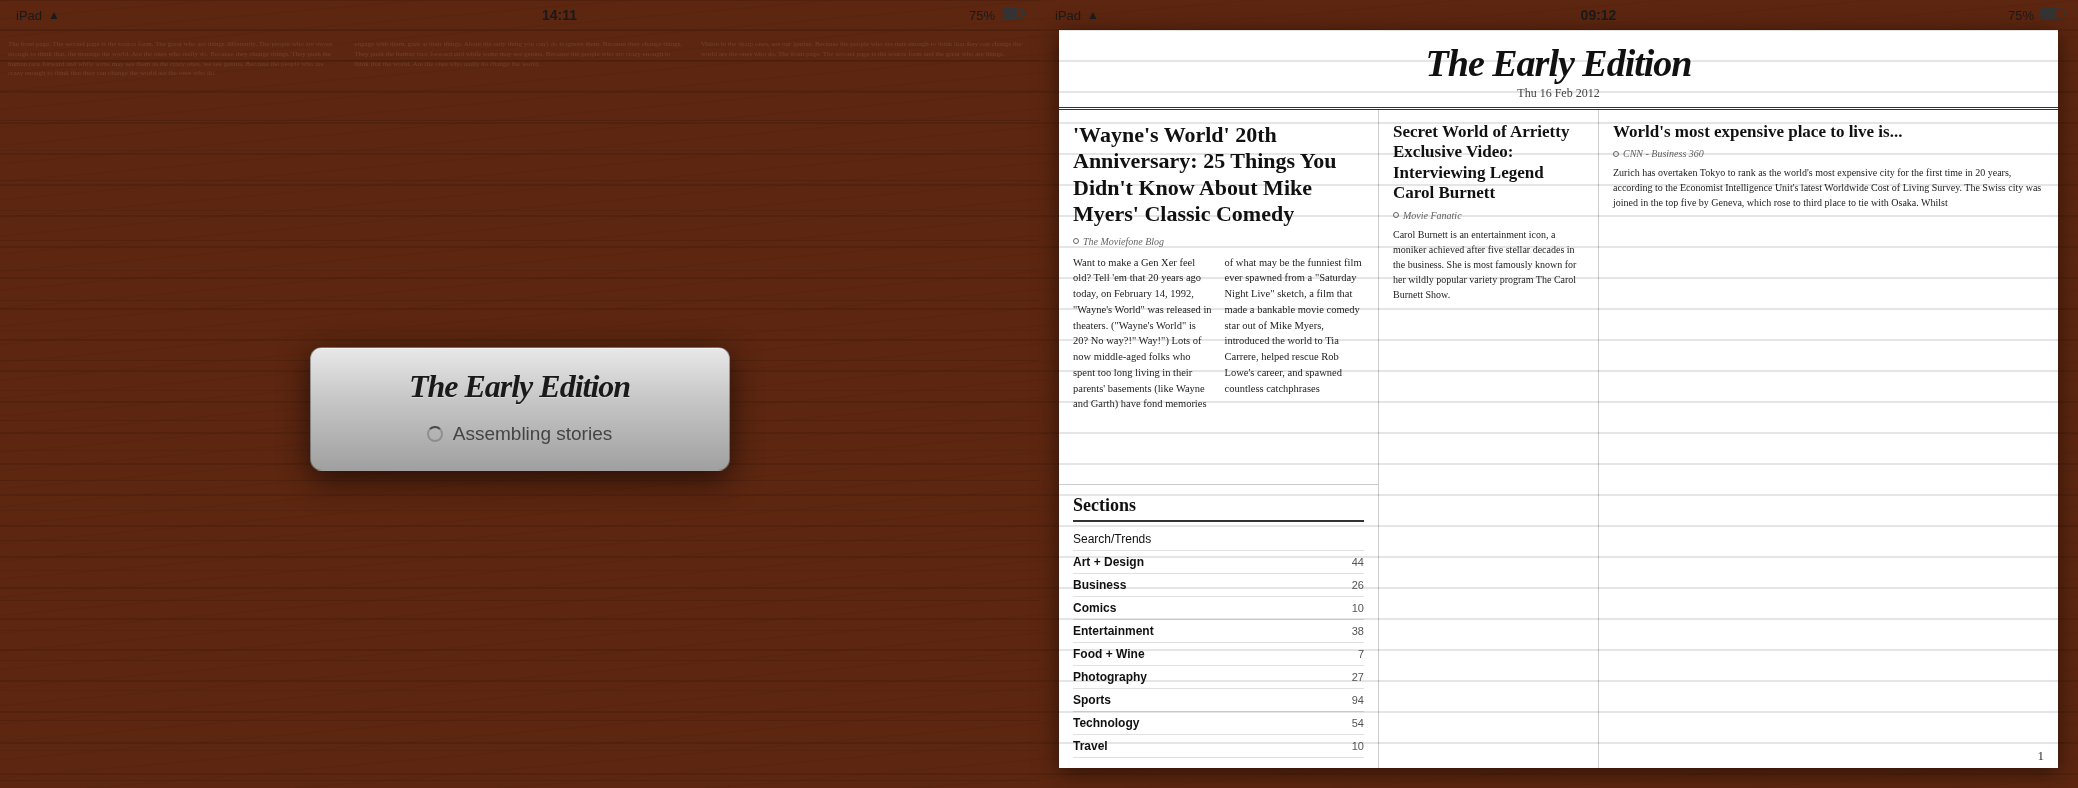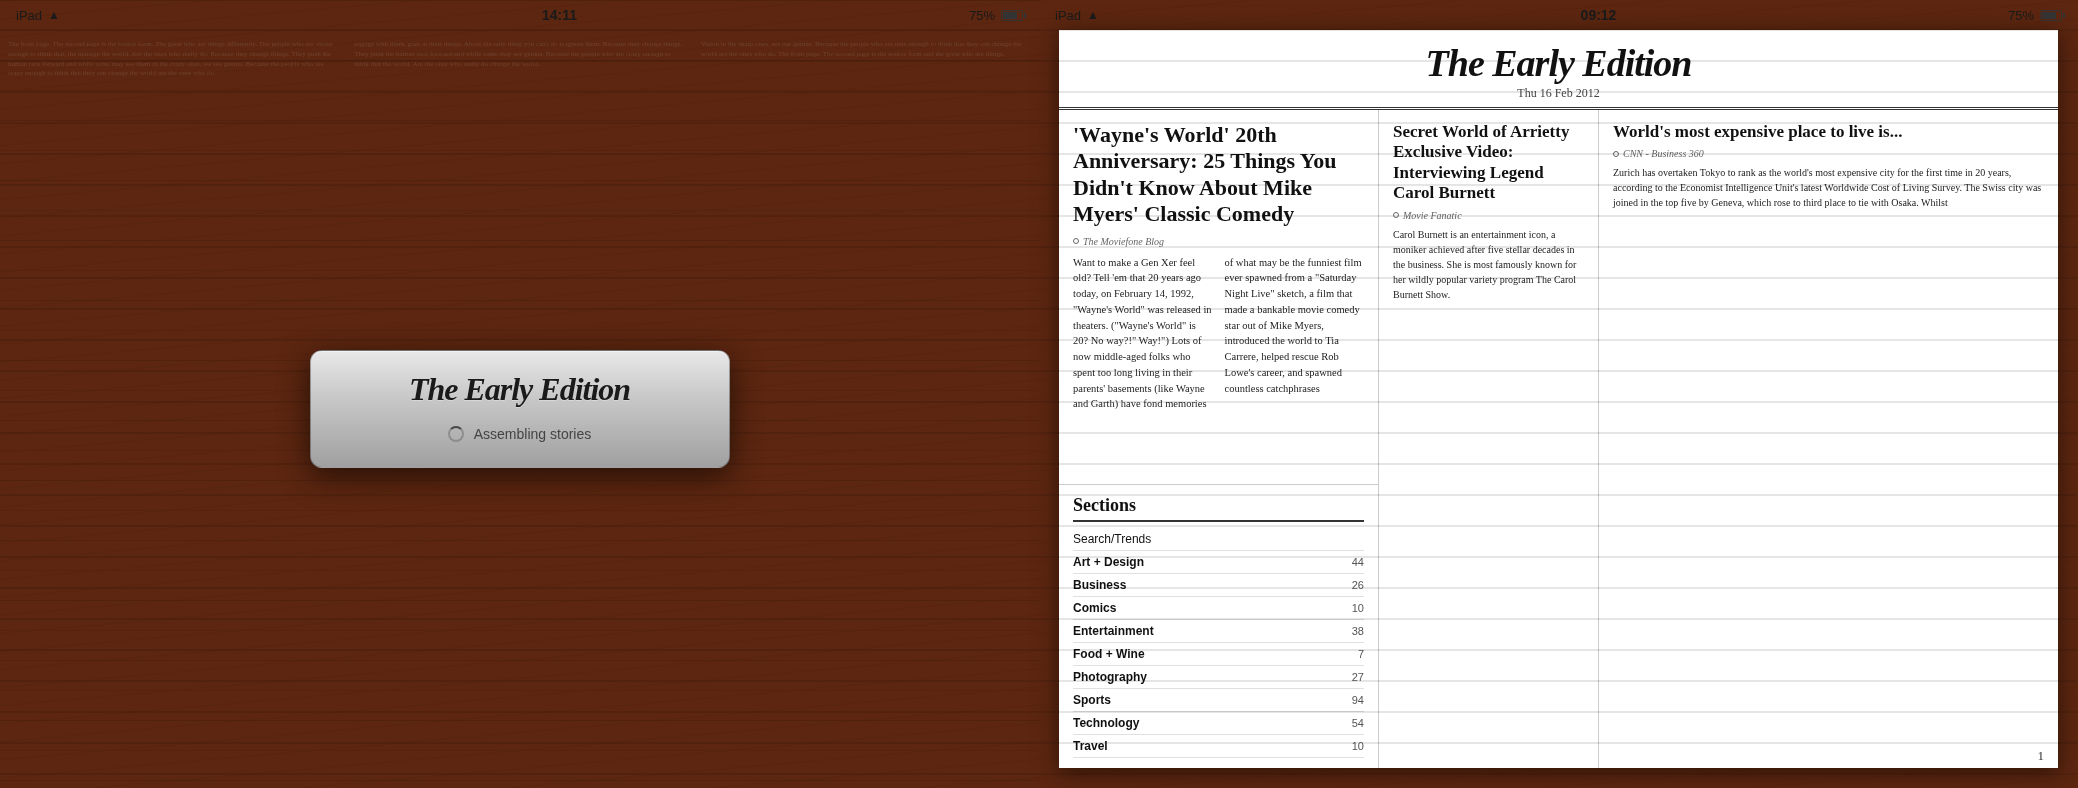--- a/index.html
+++ b/index.html
@@ -56,21 +56,21 @@
       height: 30px;
       display: flex;
       align-items: center;
       justify-content: space-between;
       padding: 0 16px;
       position: relative;
       z-index: 10;
     }
     .status-bar-left, .status-bar-right {
       display: flex;
-      align-items: center;
+      align-items: flex-start;
       gap: 6px;
       font-size: 13px;
       color: #1a1a1a;
       font-family: -apple-system, Helvetica, sans-serif;
       font-weight: 500;
     }
     .status-bar-center {
       font-size: 14px;
       color: #1a1a1a;
       font-family: -apple-system, Helvetica, sans-serif;
@@ -164,21 +164,21 @@
     .spinner {
       width: 16px; height: 16px;
       border: 2px solid rgba(0,0,0,0.2);
       border-top-color: rgba(0,0,0,0.6);
       border-radius: 50%;
       animation: spin 0.8s linear infinite;
       flex-shrink: 0;
     }
     @keyframes spin { to { transform: rotate(360deg); } }
     .loading-text {
-      font-size: 14px;
+      font-size: 19px;
       color: #444;
       font-family: -apple-system, Helvetica, sans-serif;
     }
 
     
     .right-panel {
       width: 1039px;
       height: 788px;
       background-color: #5c2610;
       background-image: repeating-linear-gradient(

